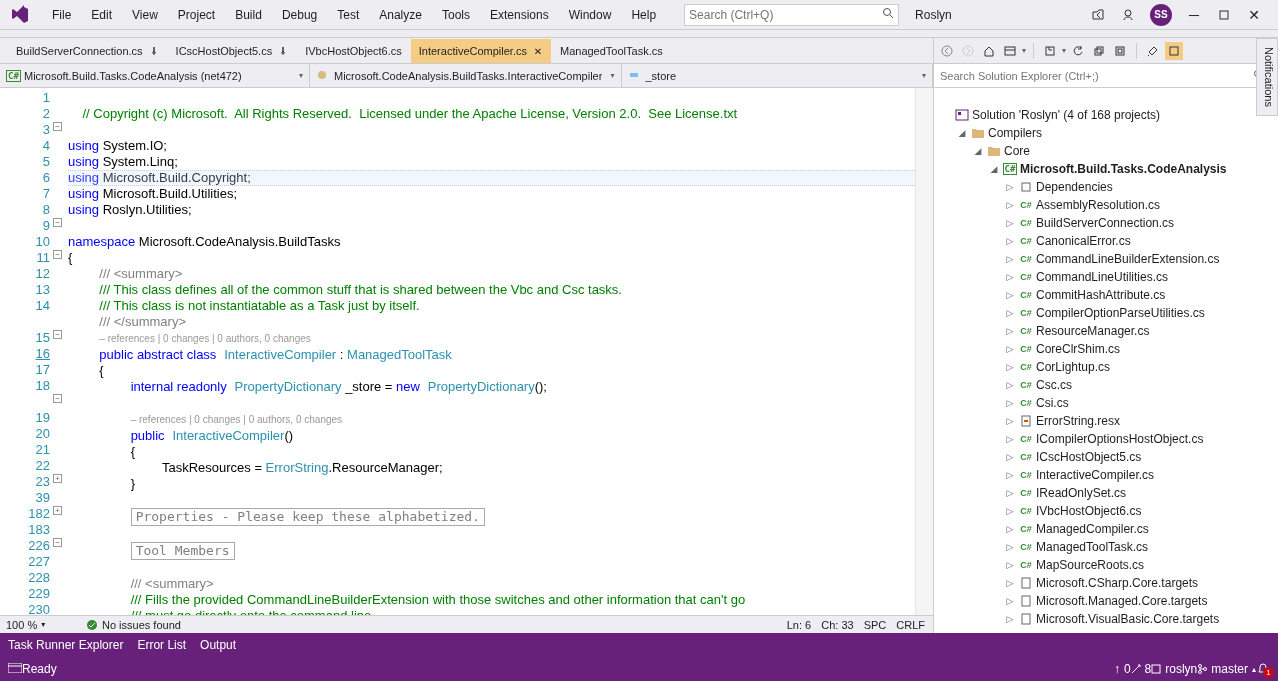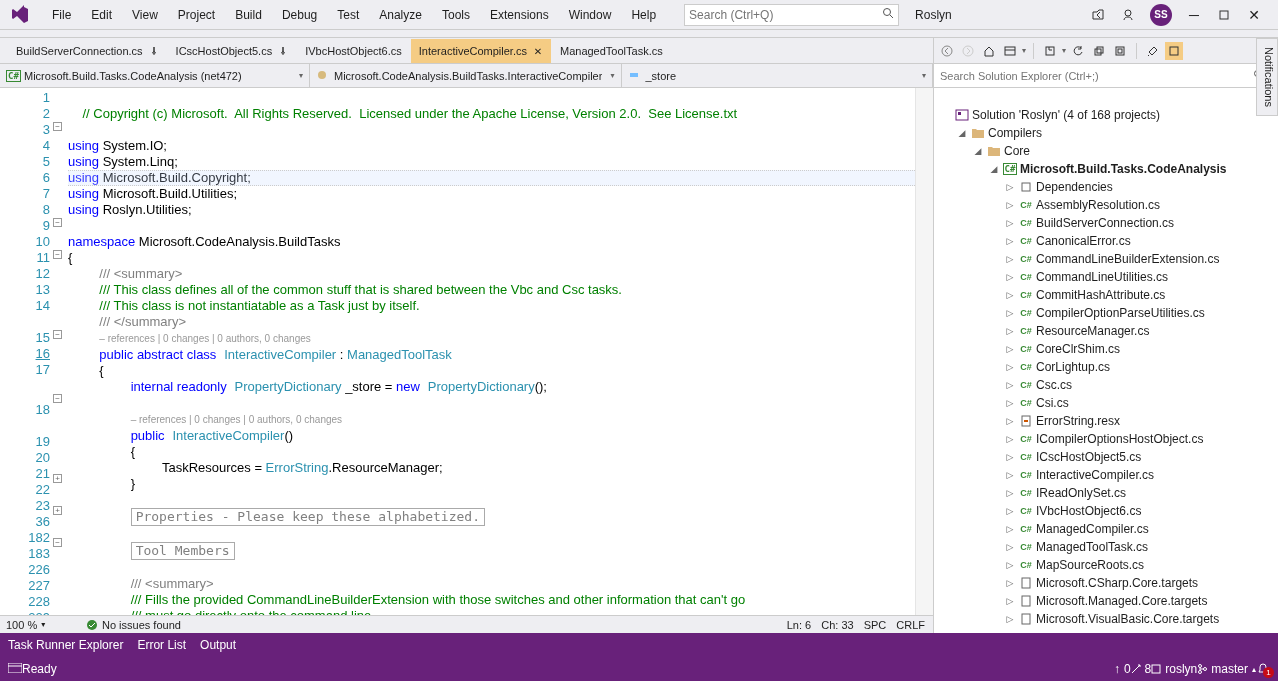--- a/index.html
+++ b/index.html
@@ -190,28 +190,28 @@
           <div style="height: 16px;">9</div>
           <div style="height: 16px;">10</div>
           <div style="height: 16px;">11</div>
           <div style="height: 16px;">12</div>
           <div style="height: 16px;">13</div>
           <div style="height: 16px;">14</div>
           <div style="height: 16px;"></div>
           <div style="height: 16px;">15</div>
           <div style="height: 16px; text-decoration: underline;">16</div>
           <div style="height: 16px;">17</div>
-          <div style="height: 16px; margin-top: 24px;">18</div>
+          <div style="height: 16px;">18</div>
           <div style="height: 16px;"></div>
           <div style="height: 16px;">19</div>
           <div style="height: 16px;">20</div>
           <div style="height: 16px;">21</div>
           <div style="height: 16px;">22</div>
           <div style="height: 16px;">23</div>
-          <div style="height: 16px;">36</div>
+          <div style="height: 16px;">39</div>
           <div style="height: 16px;">182</div>
           <div style="height: 16px;">183</div>
           <div style="height: 16px;">226</div>
           <div style="height: 16px;">227</div>
           <div style="height: 16px;">228</div>
           <div style="height: 16px;">229</div>
           <div style="height: 16px;">230</div>
           <div class="fold-col">
           <div class="fold" style="top:34px">−</div>
           <div class="fold" style="top:130px">−</div>

